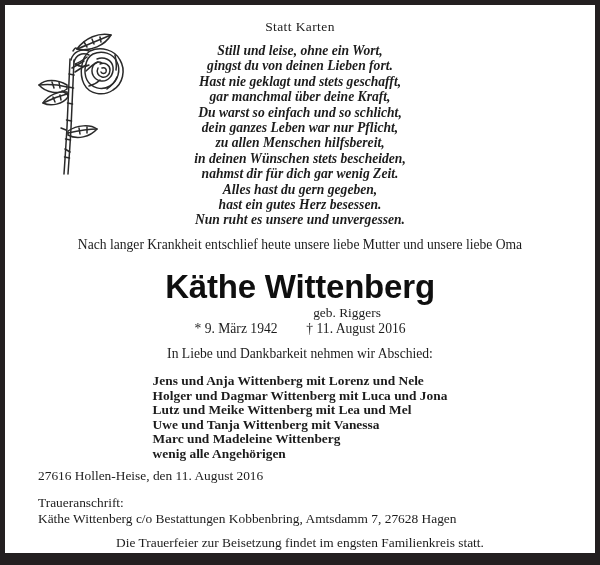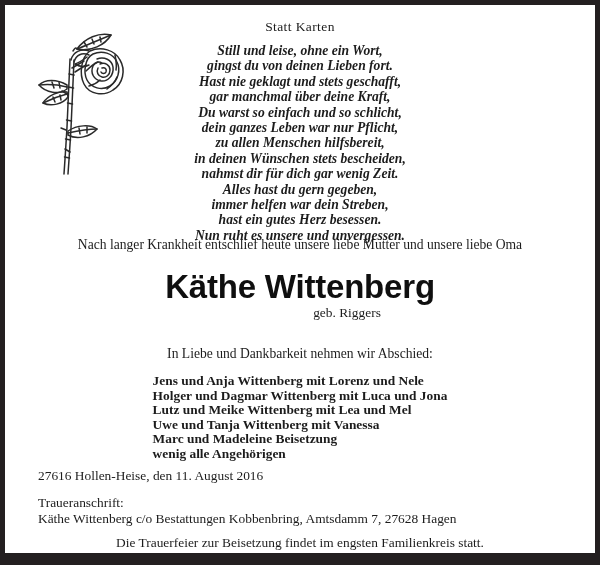--- a/index.html
+++ b/index.html
@@ -224,40 +224,46 @@
     <div>Still und leise, ohne ein Wort,</div>
     <div>gingst du von deinen Lieben fort.</div>
     <div>Hast nie geklagt und stets geschafft,</div>
     <div>gar manchmal über deine Kraft,</div>
     <div>Du warst so einfach und so schlicht,</div>
     <div>dein ganzes Leben war nur Pflicht,</div>
     <div>zu allen Menschen hilfsbereit,</div>
     <div>in deinen Wünschen stets bescheiden,</div>
     <div>nahmst dir für dich gar wenig Zeit.</div>
     <div>Alles hast du gern gegeben,</div>
-    <div>immer helfen war dein Streben,</div>
     <div>hast ein gutes Herz besessen.</div>
     <div>Nun ruht es unsere und unvergessen.</div>
   </div>
 
   <div class="announce">Nach langer Krankheit entschlief heute unsere liebe Mutter und unsere liebe Oma</div>
 
   <div class="name">Käthe Wittenberg</div>
   <div class="maiden">geb. Riggers</div>
 
+  <div class="dates">
+    <span>*</span>
+    <span>9. März 1942</span>
+    <span class="gap"></span>
+    <span>†</span>
+    <span>11. August 2016</span>
+  </div>
 
   <div class="abschied">In Liebe und Dankbarkeit nehmen wir Abschied:</div>
 
   <div class="family">
     <div class="family-inner">
       <div>Jens und Anja Wittenberg mit Lorenz und Nele</div>
       <div>Holger und Dagmar Wittenberg mit Luca und Jona</div>
       <div>Lutz und Meike Wittenberg mit Lea und Mel</div>
       <div>Uwe und Tanja Wittenberg mit Vanessa</div>
-      <div>Marc und Madeleine Beisetzung</div>
+      <div>Marc und Madeleine Wittenberg</div>
       <div>wenig alle Angehörigen</div>
     </div>
   </div>
 
   <div class="place-date">27616 Hollen-Heise, den 11. August 2016</div>
   <div class="trauer-label">Traueranschrift:</div>
   <div class="trauer-addr">Käthe Wittenberg c/o Bestattungen Kobbenbring, Amtsdamm 7, 27628 Hagen</div>
   <div class="closing">Die Trauerfeier zur Beisetzung findet im engsten Familienkreis statt.</div>
 
 </div>

